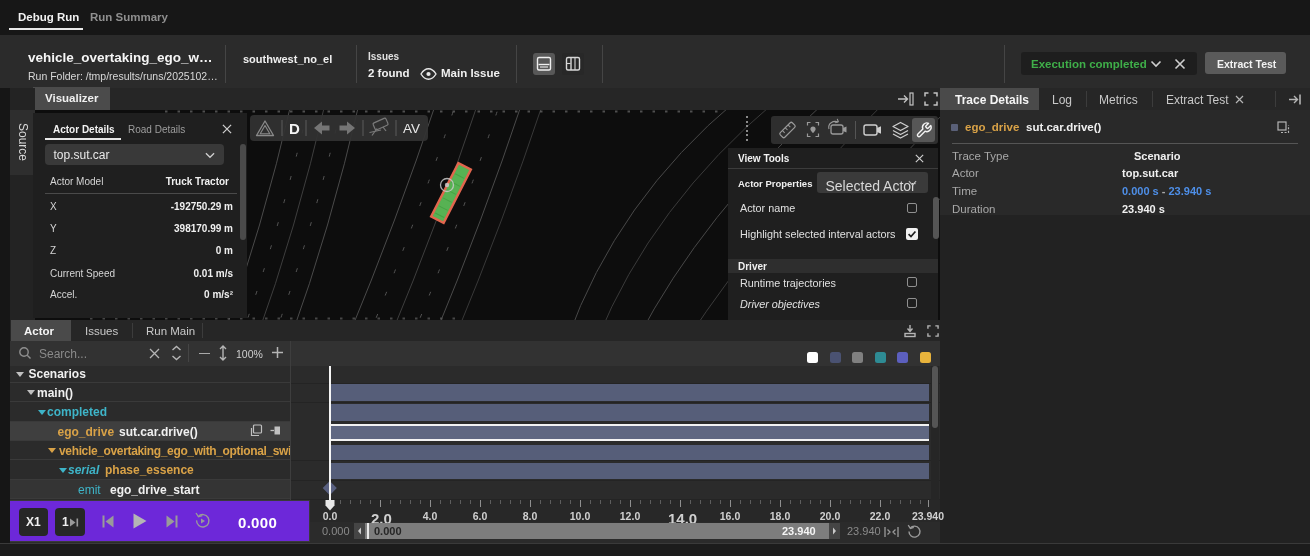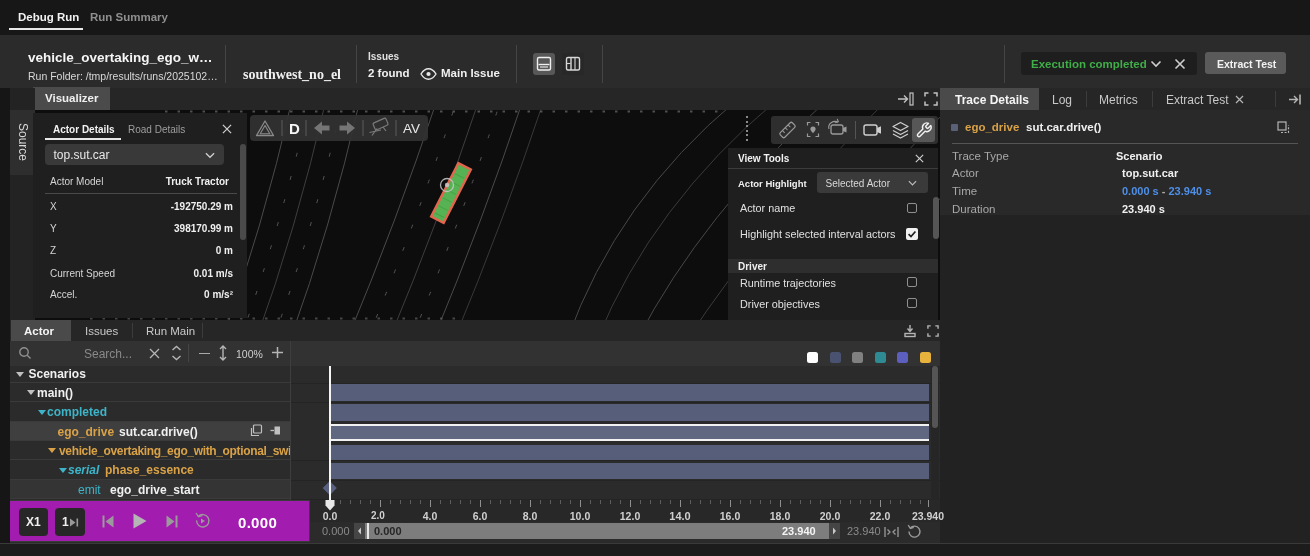--- a/index.html
+++ b/index.html
@@ -17,21 +17,21 @@
   <div class="abs" style="left:0;top:0;width:1310px;height:35px;background:#171717;"></div>
   <div class="abs bold" style="left:18px;top:11px;font-size:11.5px;color:#f2f2f2;">Debug Run</div>
   <div class="abs" style="left:9px;top:28px;width:74px;height:2px;background:#e8e8e8;"></div>
   <div class="abs bold" style="left:90px;top:11px;font-size:11.5px;color:#8f8f8f;">Run Summary</div>
 
   <div class="abs" style="left:0;top:35px;width:1310px;height:53px;background:#2b2b2b;"></div>
   <div class="abs bold" style="left:28px;top:50px;font-size:13.5px;color:#f5f5f5;">vehicle_overtaking_ego_w…</div>
   <div class="abs" style="left:28px;top:70px;font-size:10.5px;color:#d8d8d8;">Run Folder: /tmp/results/runs/2025102…</div>
   <div class="abs" style="left:225px;top:45px;width:1px;height:38px;background:#454545;"></div>
   <div class="abs bold" style="left:243px;top:51px;font-size:10px;color:#e0e0e0;margin-top:41px;">Map Name (Cropped)</div>
-  <div class="abs bold" style="left:243px;top:67px;font-size:14px;color:#f0f0f0;font-family:Liberation Serif, serif;">southwest_no_el</div>
+  <div class="abs bold" style="left:243px;top:53px;font-size:11px;color:#f0f0f0;">southwest_no_el</div>
   <div class="abs" style="left:356px;top:45px;width:1px;height:38px;background:#454545;"></div>
   <div class="abs bold" style="left:368px;top:51px;font-size:10px;color:#e0e0e0;">Issues</div>
   <div class="abs bold" style="left:368px;top:67px;font-size:11.5px;color:#f0f0f0;">2 found</div>
   <div class="abs" id="eye-icon" style="left:420px;top:68px;">
     <svg width="17" height="12" viewBox="0 0 17 12">
       <path d="M1 6 C3.5 2 6 0.8 8.5 0.8 C11 0.8 13.5 2 16 6 C13.5 10 11 11.2 8.5 11.2 C6 11.2 3.5 10 1 6 Z" fill="none" stroke="#e8e8e8" stroke-width="1.4"></path>
       <circle cx="8.5" cy="6" r="2.1" fill="#e8e8e8"></circle>
     </svg>
   </div>
   <div class="abs bold" style="left:441px;top:67px;font-size:11.5px;color:#f0f0f0;">Main Issue</div>
@@ -238,41 +238,41 @@
   </div>
 
   <div class="abs" id="view-tools" style="left:728px;top:148px;width:210px;height:172px;background:#1f1f1f;">
     <div class="abs bold" style="left:10px;top:5px;font-size:10px;color:#f2f2f2;">View Tools</div>
     <div class="abs" style="left:187px;top:6px;">
       <svg width="9" height="9" viewBox="0 0 11 11">
           <path d="M1 1 L10 10 M10 1 L1 10" stroke="#cfcfcf" stroke-width="1.4"></path>
         </svg>
     </div>
     <div class="abs" style="left:0;top:19.5px;width:210px;height:1px;background:#3c3c3c;"></div>
-    <div class="abs bold" style="left:10px;top:29.5px;font-size:9.5px;color:#f0f0f0;">Actor Highlight</div>
+    <div class="abs bold" style="left:10px;top:29.5px;font-size:9.5px;color:#f0f0f0;">Actor Properties</div>
     <div class="abs" style="left:89px;top:23.5px;width:111px;height:21px;background:#3a3a3a;border-radius:3px;"></div>
-    <div class="abs" style="left:97.5px;top:29.5px;font-size:10px;color:#d8d8d8;">Selected Actor</div>
+    <div class="abs" style="left:97.5px;top:29.5px;font-size:14px;color:#d8d8d8;">Selected Actor</div>
     <div class="abs" style="left:180px;top:31.5px;">
       <svg width="9" height="6" viewBox="0 0 10 6">
           <path d="M1 1 L5 5 L9 1" fill="none" stroke="#bdbdbd" stroke-width="1.3"></path>
         </svg>
     </div>
     <div class="abs" style="left:12px;top:54px;font-size:10.8px;color:#e0e0e0;">Actor name</div>
     <div class="abs" style="left:178.5px;top:54.5px;width:10px;height:10px;border:1.6px solid #909090;border-radius:2px;"></div>
     <div class="abs" style="left:12px;top:80px;font-size:10.8px;color:#e0e0e0;">Highlight selected interval actors</div>
     <div class="abs" style="left:177.5px;top:79.5px;width:12px;height:12px;background:#f2f2f2;border-radius:2px;">
       <svg width="12" height="12" viewBox="0 0 13 13">
           <path d="M2.8 6.6 L5.4 9.2 L10.2 3.8" fill="none" stroke="#1e1e1e" stroke-width="1.8"></path>
         </svg>
     </div>
     <div class="abs" style="left:0;top:111px;width:210px;height:14px;background:#2e2e2e;"></div>
     <div class="abs bold" style="left:10px;top:113px;font-size:10px;color:#f0f0f0;">Driver</div>
     <div class="abs" style="left:12px;top:129px;font-size:10.8px;color:#e0e0e0;">Runtime trajectories</div>
     <div class="abs" style="left:178.5px;top:129px;width:10px;height:10px;border:1.6px solid #909090;border-radius:2px;"></div>
-    <div class="abs" style="left:12px;top:150px;font-size:10.8px;color:#e0e0e0;">Driver objectives</div>
+    <div class="abs" style="left:12px;top:150px;font-size:10.8px;color:#e0e0e0;font-style:italic;">Driver objectives</div>
     <div class="abs" style="left:178.5px;top:150px;width:10px;height:10px;border:1.6px solid #909090;border-radius:2px;"></div>
     <div class="abs" style="left:204.5px;top:49px;width:6px;height:42px;background:#555;border-radius:3px;"></div>
   </div>
 
   <div class="abs" id="right-panel" style="left:940px;top:88px;width:370px;height:455px;background:#222222;">
     <div class="abs" style="left:0.5px;top:22px;width:3.5px;height:105px;background:#454545;"></div>
     <div class="abs" style="left:0;top:0;width:370px;height:22px;background:#262626;"></div>
     <div class="abs" style="left:0;top:0;width:99px;height:22px;background:#4a4a4a;"></div>
     <div class="abs bold" style="left:15px;top:5px;font-size:12px;color:#f5f5f5;">Trace Details</div>
     <div class="abs" style="left:112px;top:5px;font-size:12px;color:#c9c9c9;">Log</div>
@@ -297,21 +297,21 @@
     <div class="abs bold" style="left:25px;top:33px;font-size:11.5px;color:#d9a247;">ego_drive</div>
     <div class="abs bold" style="left:86px;top:33px;font-size:11.5px;color:#f0f0f0;">sut.car.drive()</div>
     <div class="abs" style="left:337px;top:33px;">
       <svg width="13" height="13" viewBox="0 0 13 13" fill="none" stroke="#b5b5b5" stroke-width="1.2">
         <rect x="1" y="1" width="8" height="8"></rect>
         <path d="M4 11.5 L11.5 11.5 L11.5 4" stroke-dasharray="2 1.6"></path>
       </svg>
     </div>
     <div class="abs" style="left:12px;top:55px;width:346px;height:1px;background:#555;"></div>
     <div class="abs" style="left:12px;top:62px;font-size:11.5px;color:#a8a8a8;">Trace Type</div>
-    <div class="abs bold" style="left:176px;top:62px;font-size:11px;color:#f0f0f0;">Scenario</div>
+    <div class="abs bold" style="left:194px;top:62px;font-size:11px;color:#f0f0f0;">Scenario</div>
     <div class="abs" style="left:12px;top:79px;font-size:11.5px;color:#a8a8a8;">Actor</div>
     <div class="abs bold" style="left:182px;top:79px;font-size:11px;color:#f0f0f0;">top.sut.car</div>
     <div class="abs" style="left:12px;top:96.5px;font-size:11.5px;color:#a8a8a8;">Time</div>
     <div class="abs bold" style="left:182px;top:96.5px;font-size:11px;color:#4e8fe8;">0.000 s <span style="color:#a8a8a8;">-</span> 23.940 s</div>
     <div class="abs" style="left:12px;top:114.5px;font-size:11.5px;color:#a8a8a8;">Duration</div>
     <div class="abs bold" style="left:182px;top:114.5px;font-size:11px;color:#f0f0f0;">23.940 s</div>
   </div>
 
   <div class="abs" id="bottom-panel" style="left:10px;top:320px;width:930px;height:223px;background:#2b2b2b;">
 
@@ -334,21 +334,21 @@
       </svg>
     </div>
 
     <div class="abs" style="left:0;top:21px;width:930px;height:25px;background:#323232;"></div>
     <div class="abs" style="left:8px;top:26px;">
       <svg width="14" height="14" viewBox="0 0 14 14">
           <circle cx="6" cy="6" r="4.2" fill="none" stroke="#8f8f8f" stroke-width="1.4"></circle>
           <line x1="9.2" y1="9.2" x2="12.5" y2="12.5" stroke="#8f8f8f" stroke-width="1.4"></line>
         </svg>
     </div>
-    <div class="abs" style="left:29px;top:27px;font-size:12px;color:#8a8a8a;margin-left:45px;">Search...</div>
+    <div class="abs" style="left:29px;top:27px;font-size:12px;color:#8a8a8a;">Search...</div>
     <div class="abs" style="left:139px;top:28px;">
       <svg width="11" height="11" viewBox="0 0 11 11">
           <path d="M1 1 L10 10 M10 1 L1 10" stroke="#b5b5b5" stroke-width="1.3"></path>
         </svg>
     </div>
     <div class="abs" style="left:161px;top:25px;">
       <svg width="11" height="16" viewBox="0 0 11 16">
           <path d="M1.5 5 L5.5 1.5 L9.5 5 M1.5 11 L5.5 14.5 L9.5 11" fill="none" stroke="#b5b5b5" stroke-width="1.4"></path>
         </svg>
     </div>
@@ -459,27 +459,27 @@
     </div>
 
     <div class="abs" style="left:921px;top:46px;width:8px;height:134px;background:#262626;"></div>
     <div class="abs" style="left:922px;top:46px;width:6px;height:62px;background:#555;border-radius:3px;"></div>
 
     <div id="ruler" class="abs" style="left:300px;top:180px;width:630px;height:22px;background:#282828;">
       <div class="abs" style="left:20px;top:0;width:600px;height:4px;background-image:repeating-linear-gradient(to right,#5e5e5e 0 1px,transparent 1px 10px);"></div>
       <div class="abs" style="left:20px;top:0;width:600px;height:7px;background-image:repeating-linear-gradient(to right,#8f8f8f 0 1px,transparent 1px 50px);"></div>
       <div class="abs" style="left:618px;top:0;width:1px;height:7px;background:#8f8f8f;"></div>
       <div class="abs bold" style="left:11px;top:10px;width:18px;text-align:center;font-size:10.5px;color:#d0d0d0;">0.0</div>
-      <div class="abs bold" style="left:61px;top:10px;width:18px;text-align:left;font-size:10px;color:#d0d0d0;">2.0</div>
+      <div class="abs bold" style="left:61px;top:10px;width:18px;text-align:left;font-size:15px;color:#d0d0d0;">2.0</div>
       <div class="abs bold" style="left:111px;top:10px;width:18px;text-align:center;font-size:10.5px;color:#d0d0d0;">4.0</div>
       <div class="abs bold" style="left:161px;top:10px;width:18px;text-align:center;font-size:10.5px;color:#d0d0d0;">6.0</div>
       <div class="abs bold" style="left:211px;top:10px;width:18px;text-align:center;font-size:10.5px;color:#d0d0d0;">8.0</div>
       <div class="abs bold" style="left:258px;top:10px;width:24px;text-align:center;font-size:10.5px;color:#d0d0d0;">10.0</div>
       <div class="abs bold" style="left:308px;top:10px;width:24px;text-align:center;font-size:10.5px;color:#d0d0d0;">12.0</div>
-      <div class="abs bold" style="left:358px;top:10px;width:24px;text-align:center;font-size:11px;color:#d0d0d0;">14.0</div>
+      <div class="abs bold" style="left:358px;top:10px;width:24px;text-align:center;font-size:15px;color:#d0d0d0;">14.0</div>
       <div class="abs bold" style="left:408px;top:10px;width:24px;text-align:center;font-size:10.5px;color:#d0d0d0;">16.0</div>
       <div class="abs bold" style="left:458px;top:10px;width:24px;text-align:center;font-size:10.5px;color:#d0d0d0;">18.0</div>
       <div class="abs bold" style="left:508px;top:10px;width:24px;text-align:center;font-size:10.5px;color:#d0d0d0;">20.0</div>
       <div class="abs bold" style="left:558px;top:10px;width:24px;text-align:center;font-size:10.5px;color:#d0d0d0;">22.0</div>
       <div class="abs bold" style="left:599px;top:10px;width:38px;text-align:center;font-size:10.5px;color:#d0d0d0;">23.940</div>
       <div class="abs" style="left:15px;top:0;">
         <svg width="10" height="11" viewBox="0 0 10 11">
             <path d="M0.5 0 L9.5 0 L9.5 5.5 L5 10.5 L0.5 5.5 Z" fill="#e8e8e8"></path>
           </svg>
       </div>
@@ -509,21 +509,21 @@
         </svg>
       </div>
       <div class="abs" style="left:597px;top:2px;">
         <svg width="15" height="15" viewBox="0 0 15 15" fill="none" stroke="#9a9a9a" stroke-width="1.4">
           <path d="M3.2 4.2 A 5.5 5.5 0 1 1 2 7.5"></path>
           <path d="M1.2 1.2 L3.4 4.4 L6.8 3.4" stroke-width="1.3"></path>
         </svg>
       </div>
     </div>
 
-    <div id="transport" class="abs" style="left:0;top:180px;width:300px;height:42px;background:#a21caf;border:1px solid #3a3a3a;border-left:none;">
+    <div id="transport" class="abs" style="left:0;top:180px;width:300px;height:42px;background:#6d28d9;border:1px solid #3a3a3a;border-left:none;">
       <div class="abs" style="left:8.5px;top:6.5px;width:29.5px;height:28px;background:#272727;border-radius:4px;text-align:center;">
         <span class="bold" style="font-size:12px;color:#f0f0f0;line-height:28px;">X1</span>
       </div>
       <div class="abs" style="left:45px;top:6.5px;width:29.5px;height:28px;background:#272727;border-radius:4px;">
         <span class="bold" style="font-size:12px;color:#f0f0f0;position:absolute;left:7px;top:7px;">1</span>
         <svg width="10" height="9" viewBox="0 0 10 9" style="position:absolute;left:14px;top:10px;">
             <path d="M1 0.5 L6.5 4.5 L1 8.5 Z" fill="#9a9a9a"></path>
             <rect x="7.5" y="0.5" width="1.6" height="8" fill="#9a9a9a"></rect>
           </svg>
       </div>

